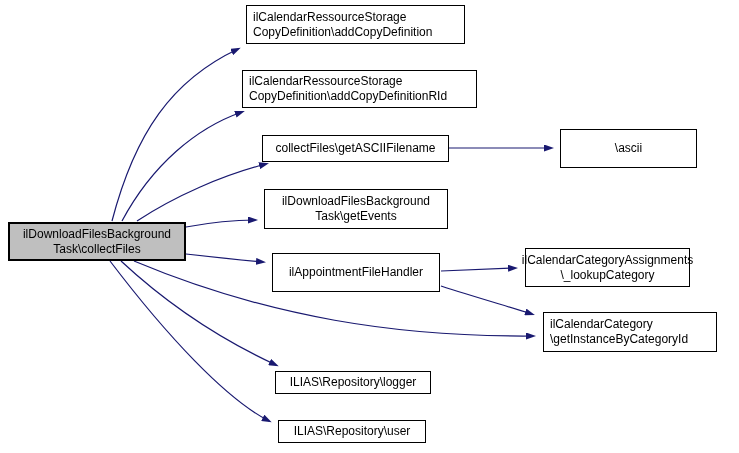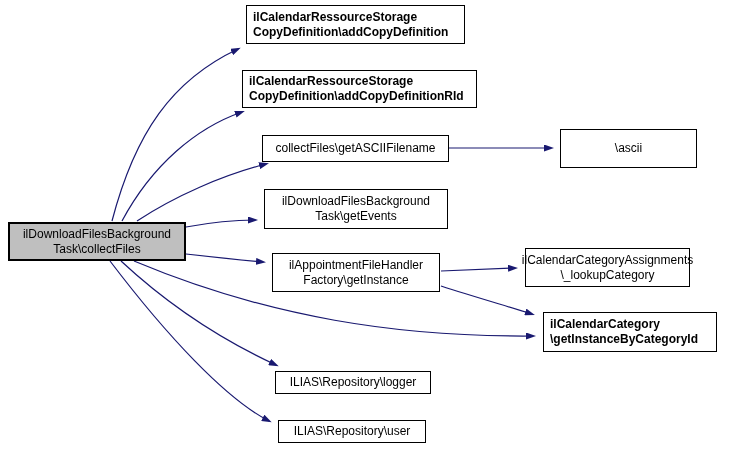--- a/index.html
+++ b/index.html
@@ -36,21 +36,20 @@
   }
   .node.root {
     background: var(--root-fill);
     border-width: 2px;
     cursor: default;
   }
   .node.align-left {
     align-items: flex-start;
     text-align: left;
     padding-left: 6px;
-    font-weight: bold;
   }
   .node .ln { display: block; }
 </style>
 </head>
 <body>
 
 <div id="canvas">
 
   <svg id="edges" width="739" height="453" viewBox="0 0 739 453">
     <defs>
@@ -90,21 +89,20 @@
     <span class="ln">collectFiles\getASCIIFilename</span>
   </div>
 
   <div class="node" style="left:264px; top:189px; width:184px; height:40px;">
     <span class="ln">ilDownloadFilesBackground</span>
     <span class="ln">Task\getEvents</span>
   </div>
 
   <div class="node" style="left:272px; top:253px; width:168px; height:39px;">
     <span class="ln">ilAppointmentFileHandler</span>
-    <span class="ln">Factory\getInstance</span>
   </div>
 
   <div class="node" style="left:275px; top:371px; width:156px; height:23px;">
     <span class="ln">ILIAS\Repository\logger</span>
   </div>
 
   <div class="node" style="left:278px; top:420px; width:148px; height:23px;">
     <span class="ln">ILIAS\Repository\user</span>
   </div>
 

